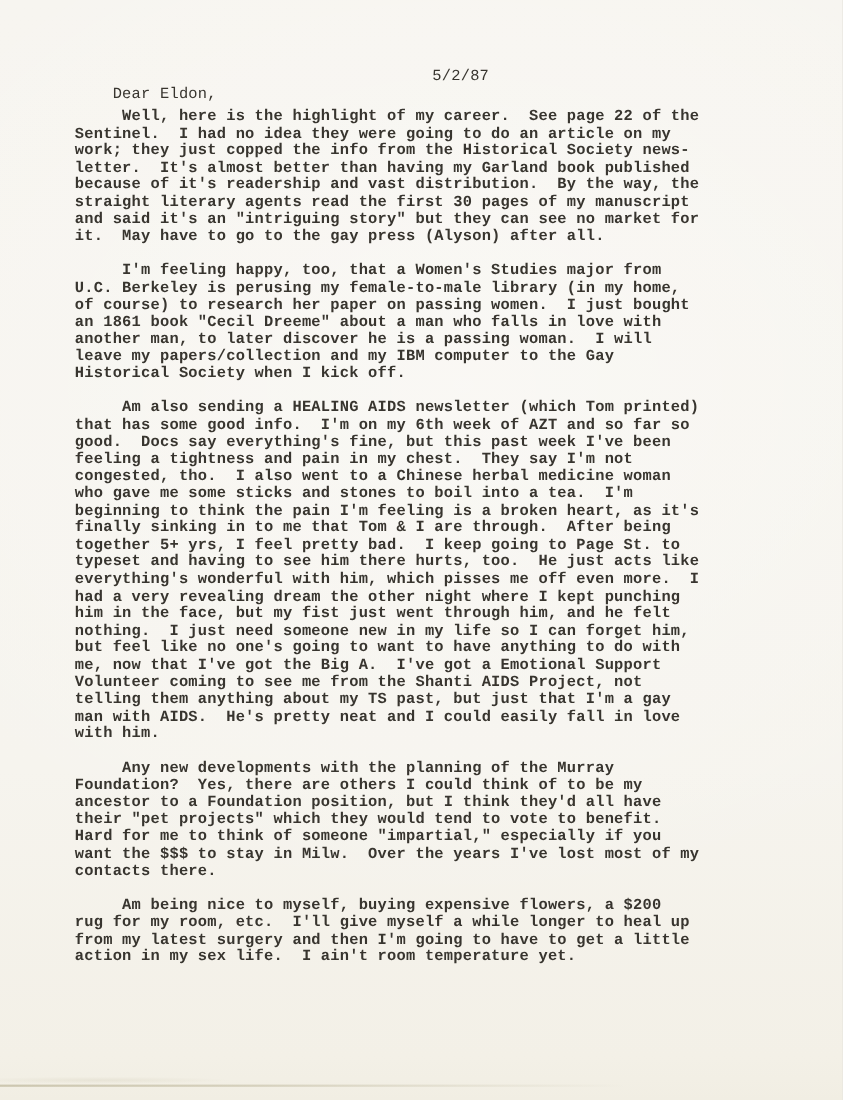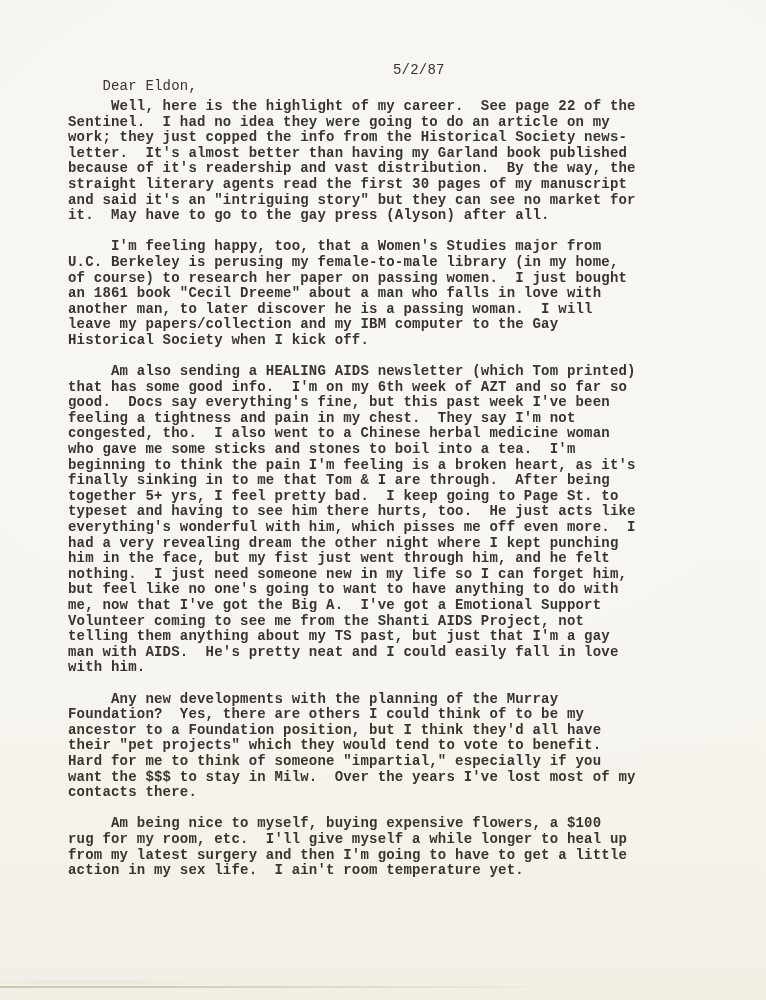--- a/index.html
+++ b/index.html
@@ -113,21 +113,21 @@
 telling them anything about my TS past, but just that I'm a gay
 man with AIDS.  He's pretty neat and I could easily fall in love
 with him.</p>
     <p>     Any new developments with the planning of the Murray
 Foundation?  Yes, there are others I could think of to be my
 ancestor to a Foundation position, but I think they'd all have
 their "pet projects" which they would tend to vote to benefit.
 Hard for me to think of someone "impartial," especially if you
 want the $$$ to stay in Milw.  Over the years I've lost most of my
 contacts there.</p>
-    <p>     Am being nice to myself, buying expensive flowers, a $100
+    <p>     Am being nice to myself, buying expensive flowers, a $200
 rug for my room, etc.  I'll give myself a while longer to heal up
 from my latest surgery and then I'm going to have to get a little
 action in my sex life.  I ain't room temperature yet.</p>
   </div>
 
   <div class="scan-smudge"></div>
   <div class="scan-edge-bottom"></div>
 
 </div>
 

